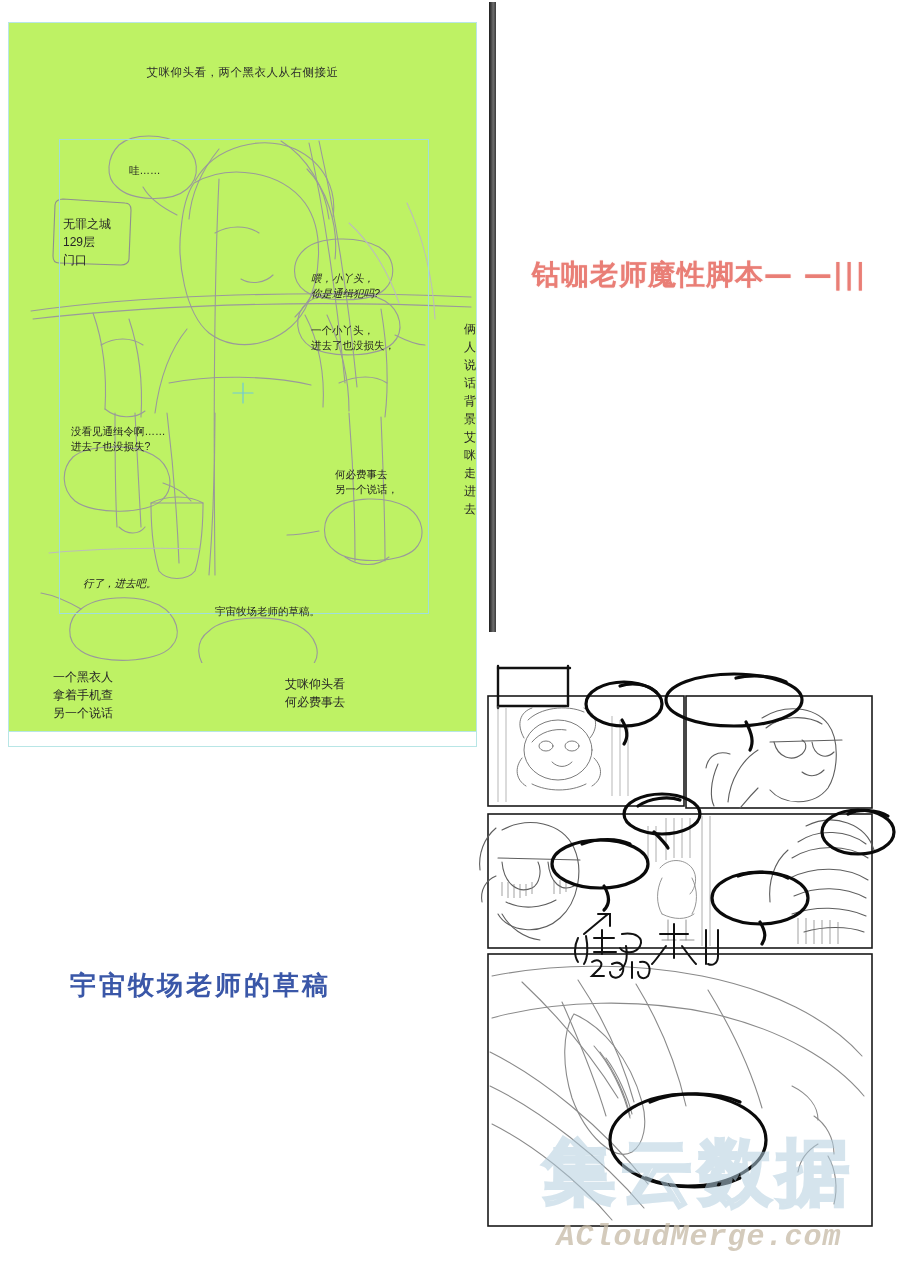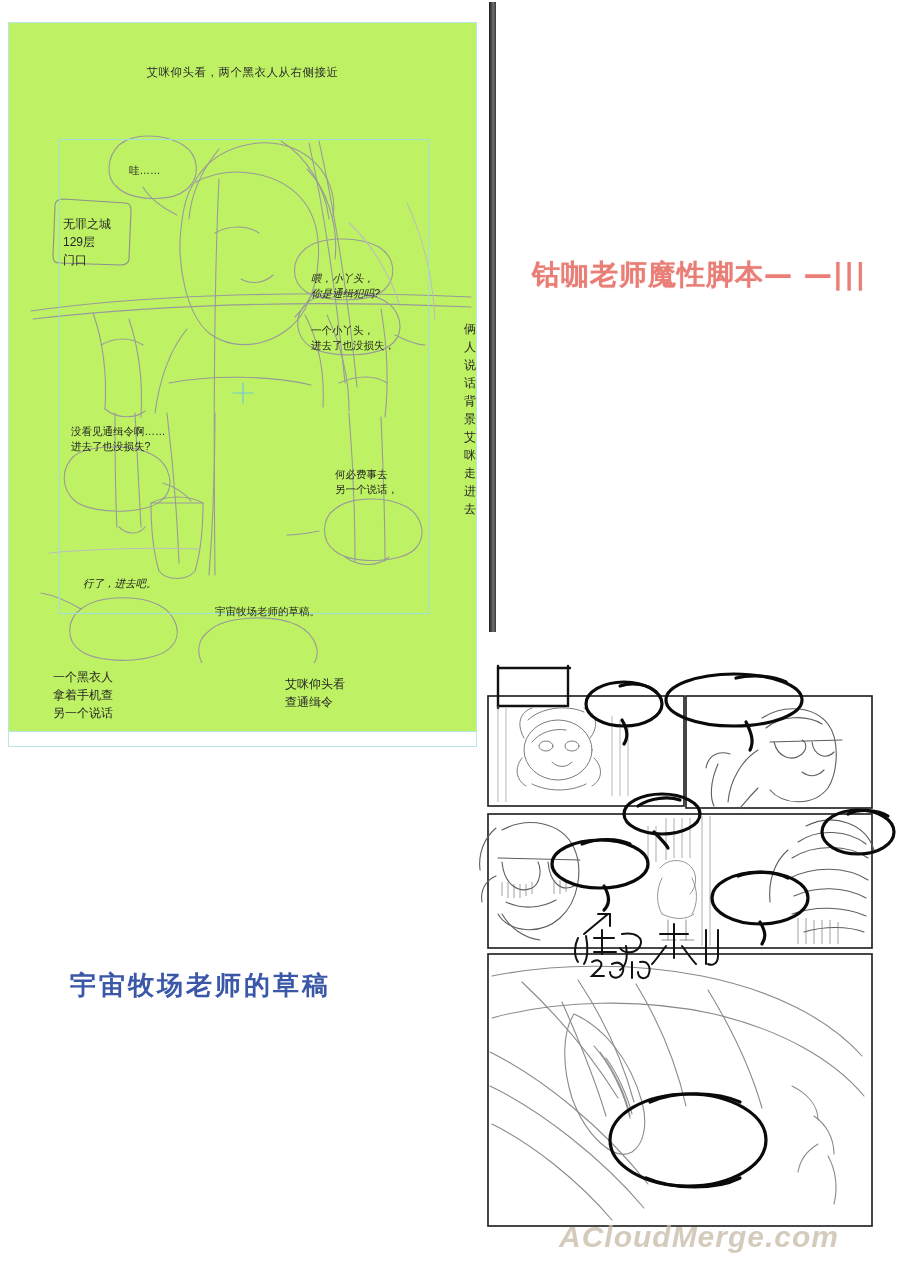--- a/index.html
+++ b/index.html
@@ -88,21 +88,21 @@
   }
   #wm-cn{
     position:absolute;left:0;top:0;width:100%;text-align:center;
     font-size:72px;font-weight:bold;letter-spacing:6px;
     color:transparent;-webkit-text-stroke:3px rgba(178,205,222,.55);
     font-family:"DejaVu Sans",sans-serif;line-height:1;
   }
   #wm-en{
     position:absolute;left:0;top:84px;width:100%;text-align:center;
     font-size:30px;font-weight:bold;font-style:italic;letter-spacing:1px;
-    color:rgba(198,186,166,.75);font-family:Liberation Sans, sans-serif;
+    color:rgba(198,186,166,.75);font-family:Liberation Mono, monospace;
   }
 </style>
 </head>
 <body>
 
 <div class="stage">
 
   <div id="left-doc">
 
     <div id="doc-caption">艾咪仰头看，两个黑衣人从右侧接近</div>
@@ -188,21 +188,21 @@
     <div class="note" id="note-city">无罪之城
 129层
 门口</div>
     <div class="note" id="note-side">俩人说话
 背景艾咪
 走进去</div>
     <div class="note" id="note-bl">一个黑衣人
 拿着手机查
 另一个说话</div>
     <div class="note" id="note-br">艾咪仰头看
-查通缉令</div>
+何必费事去</div>
 
     <div class="bub" id="bub-wa">哇……</div>
     <div class="bub" id="bub-hey">喂，小丫头，
 你是通缉犯吗?</div>
     <div class="bub" id="bub-girl">一个小丫头，
 进去了也没损失，</div>
     <div class="bub" id="bub-why">何必费事去
 另一个说话，</div>
     <div class="bub" id="bub-nosee">没看见通缉令啊……
 进去了也没损失?</div>
@@ -407,16 +407,17 @@
         <path d="M212 278 L 212 312"></path>
         <path d="M204 300 C 198 308, 194 314, 190 318"></path>
         <path d="M220 300 C 226 308, 230 314, 234 318"></path>
         <path d="M244 284 L 244 318"></path>
         <path d="M256 284 L 256 310 C 256 318, 250 320, 246 318"></path>
       </g>
     </svg>
   </div>
 
   <div id="watermark">
+    <div id="wm-cn">集云数据</div>
     <div id="wm-en">ACloudMerge.com</div>
   </div>
 
 </div>
 
 </body></html>

